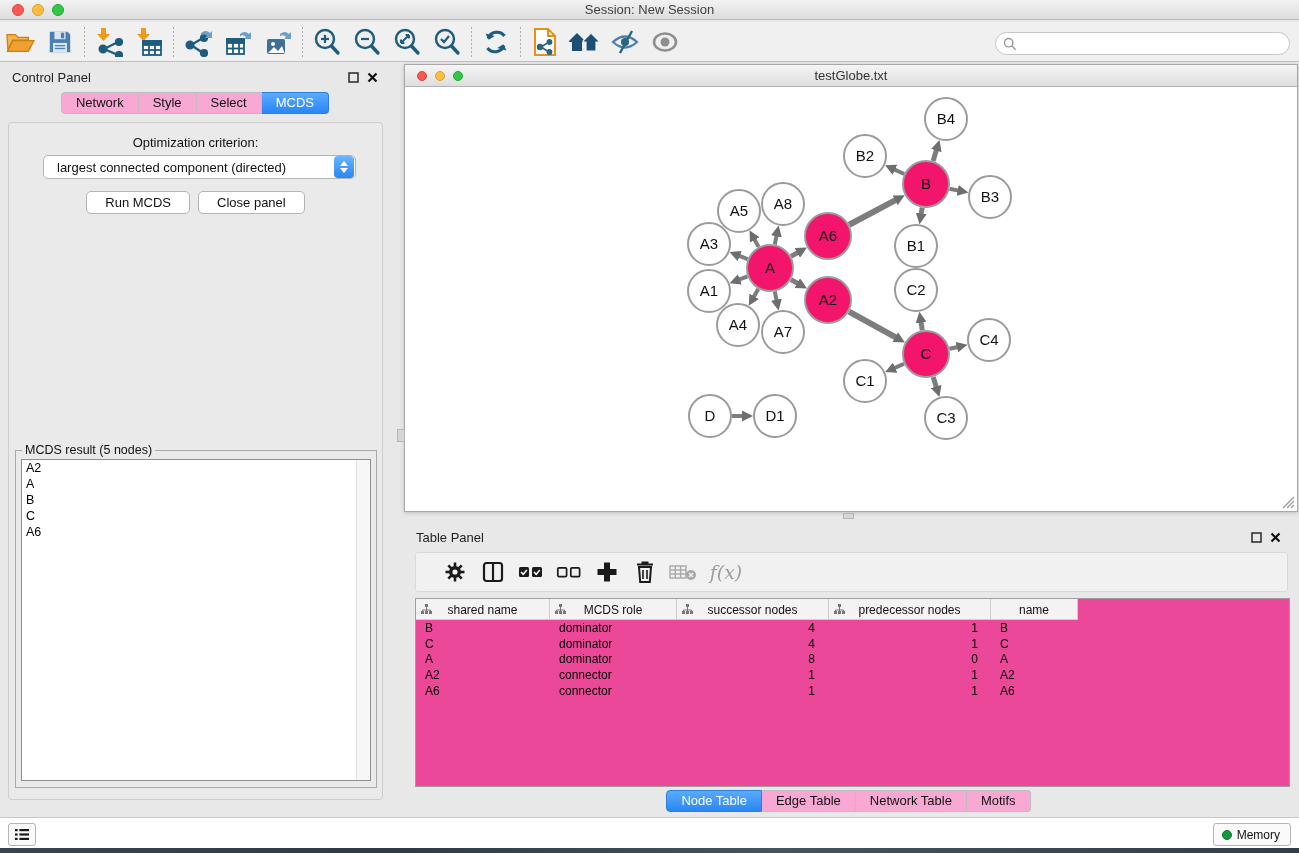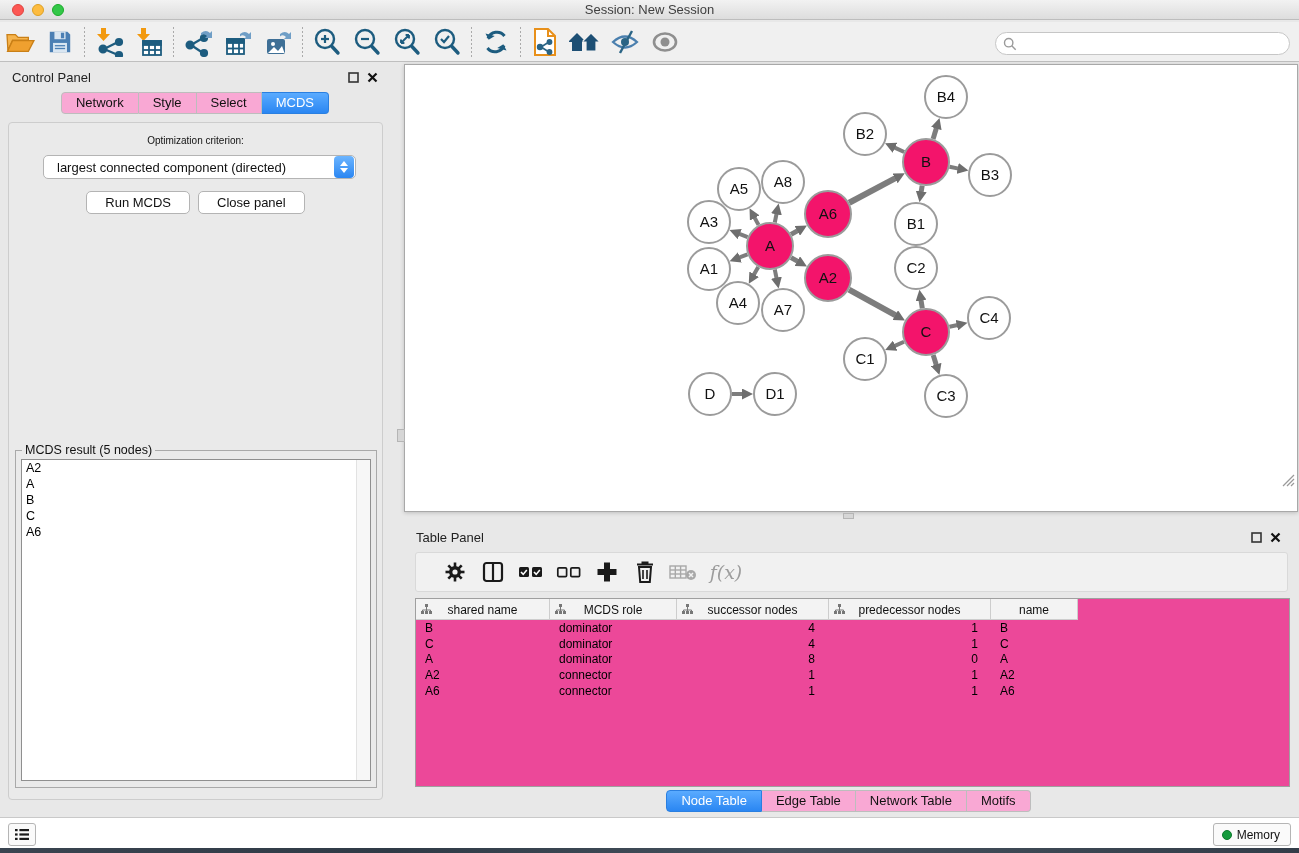--- a/index.html
+++ b/index.html
@@ -41,21 +41,21 @@
   .win-ctl { display:flex; gap:8px; }
   .seg-tabs { display:flex; justify-content:center; }
   .seg { height:22px; line-height:20px; padding:0 14px; background:#f9a8d4; border:1px solid #bdbdbd;
          border-left:none; font-size:13px; color:#111; cursor:default; }
   .seg:first-child { border-left:1px solid #bdbdbd; border-radius:4px 0 0 4px; }
   .seg:last-child { border-radius:0 4px 4px 0; }
   .seg.selected { background:linear-gradient(#5aabff,#2a86f2); border-color:#2a7fe0; color:#fff; }
 
   #cp-box { position:absolute; left:8px; top:60px; width:375px; height:678px;
             background:#eaeaea; border:1px solid #cdcdcd; border-radius:4px; }
-  #opt-label { position:absolute; left:0; right:0; top:12px; text-align:center; font-size:10px; color:#111; }
+  #opt-label { position:absolute; left:0; right:0; top:12px; text-align:center; font-size:13px; color:#111; }
   #criterion-select { position:absolute; left:34px; top:32px; width:313px; height:24px;
             background:#fff; border:1px solid #b4b4b4; border-radius:5px;
             display:flex; align-items:center; }
   #criterion-value { flex:1; font-size:13px; padding-left:13px; color:#111; white-space:nowrap; }
   #criterion-stepper { width:20px; height:22px; margin-right:1px; border-radius:4px;
             background:linear-gradient(#6cb5ff,#2a86f2); display:flex; flex-direction:column;
             align-items:center; justify-content:center; gap:2px; }
   .chev { width:0; height:0; border-left:4px solid transparent; border-right:4px solid transparent; }
   .chev.up   { border-bottom:5px solid #fff; }
   .chev.down { border-top:5px solid #fff; }
@@ -332,20 +332,26 @@
           <div class="mcds-item">B</div>
           <div class="mcds-item">C</div>
           <div class="mcds-item">A6</div>
           <div id="mcds-scroll"></div>
       </div>
     </div>
   </div>
 </div>
 
 <div id="network-window" class="abs">
+  <div id="nw-titlebar">
+    <span class="tl-dot dot-red" style="width:10px;height:10px;"></span>
+    <span class="tl-dot dot-yellow" style="width:10px;height:10px;"></span>
+    <span class="tl-dot dot-green" style="width:10px;height:10px;"></span>
+    <div id="nw-title">testGlobe.txt</div>
+  </div>
   <div id="nw-canvas">
     <svg id="graph-svg" width="892" height="424">
       <defs>
         <marker id="arw" markerUnits="userSpaceOnUse" markerWidth="13" markerHeight="11" refX="1" refY="5.5" orient="auto">
           <path d="M0,0 L11,5.5 L0,11 Z" fill="#6e6e6e"></path>
         </marker>
       </defs>
       <g id="edges-layer">
           <line x1="353.5334732741604" y1="159.91638634281102" x2="349.2887023011195" y2="152.11148487625198" stroke="#7d7d7d" stroke-width="4" marker-end="url(#arw)"></line>
           <line x1="369.7774381829625" y1="157.48030433003072" x2="371.63008242271667" y2="148.35959422662572" stroke="#7d7d7d" stroke-width="4" marker-end="url(#arw)"></line>

